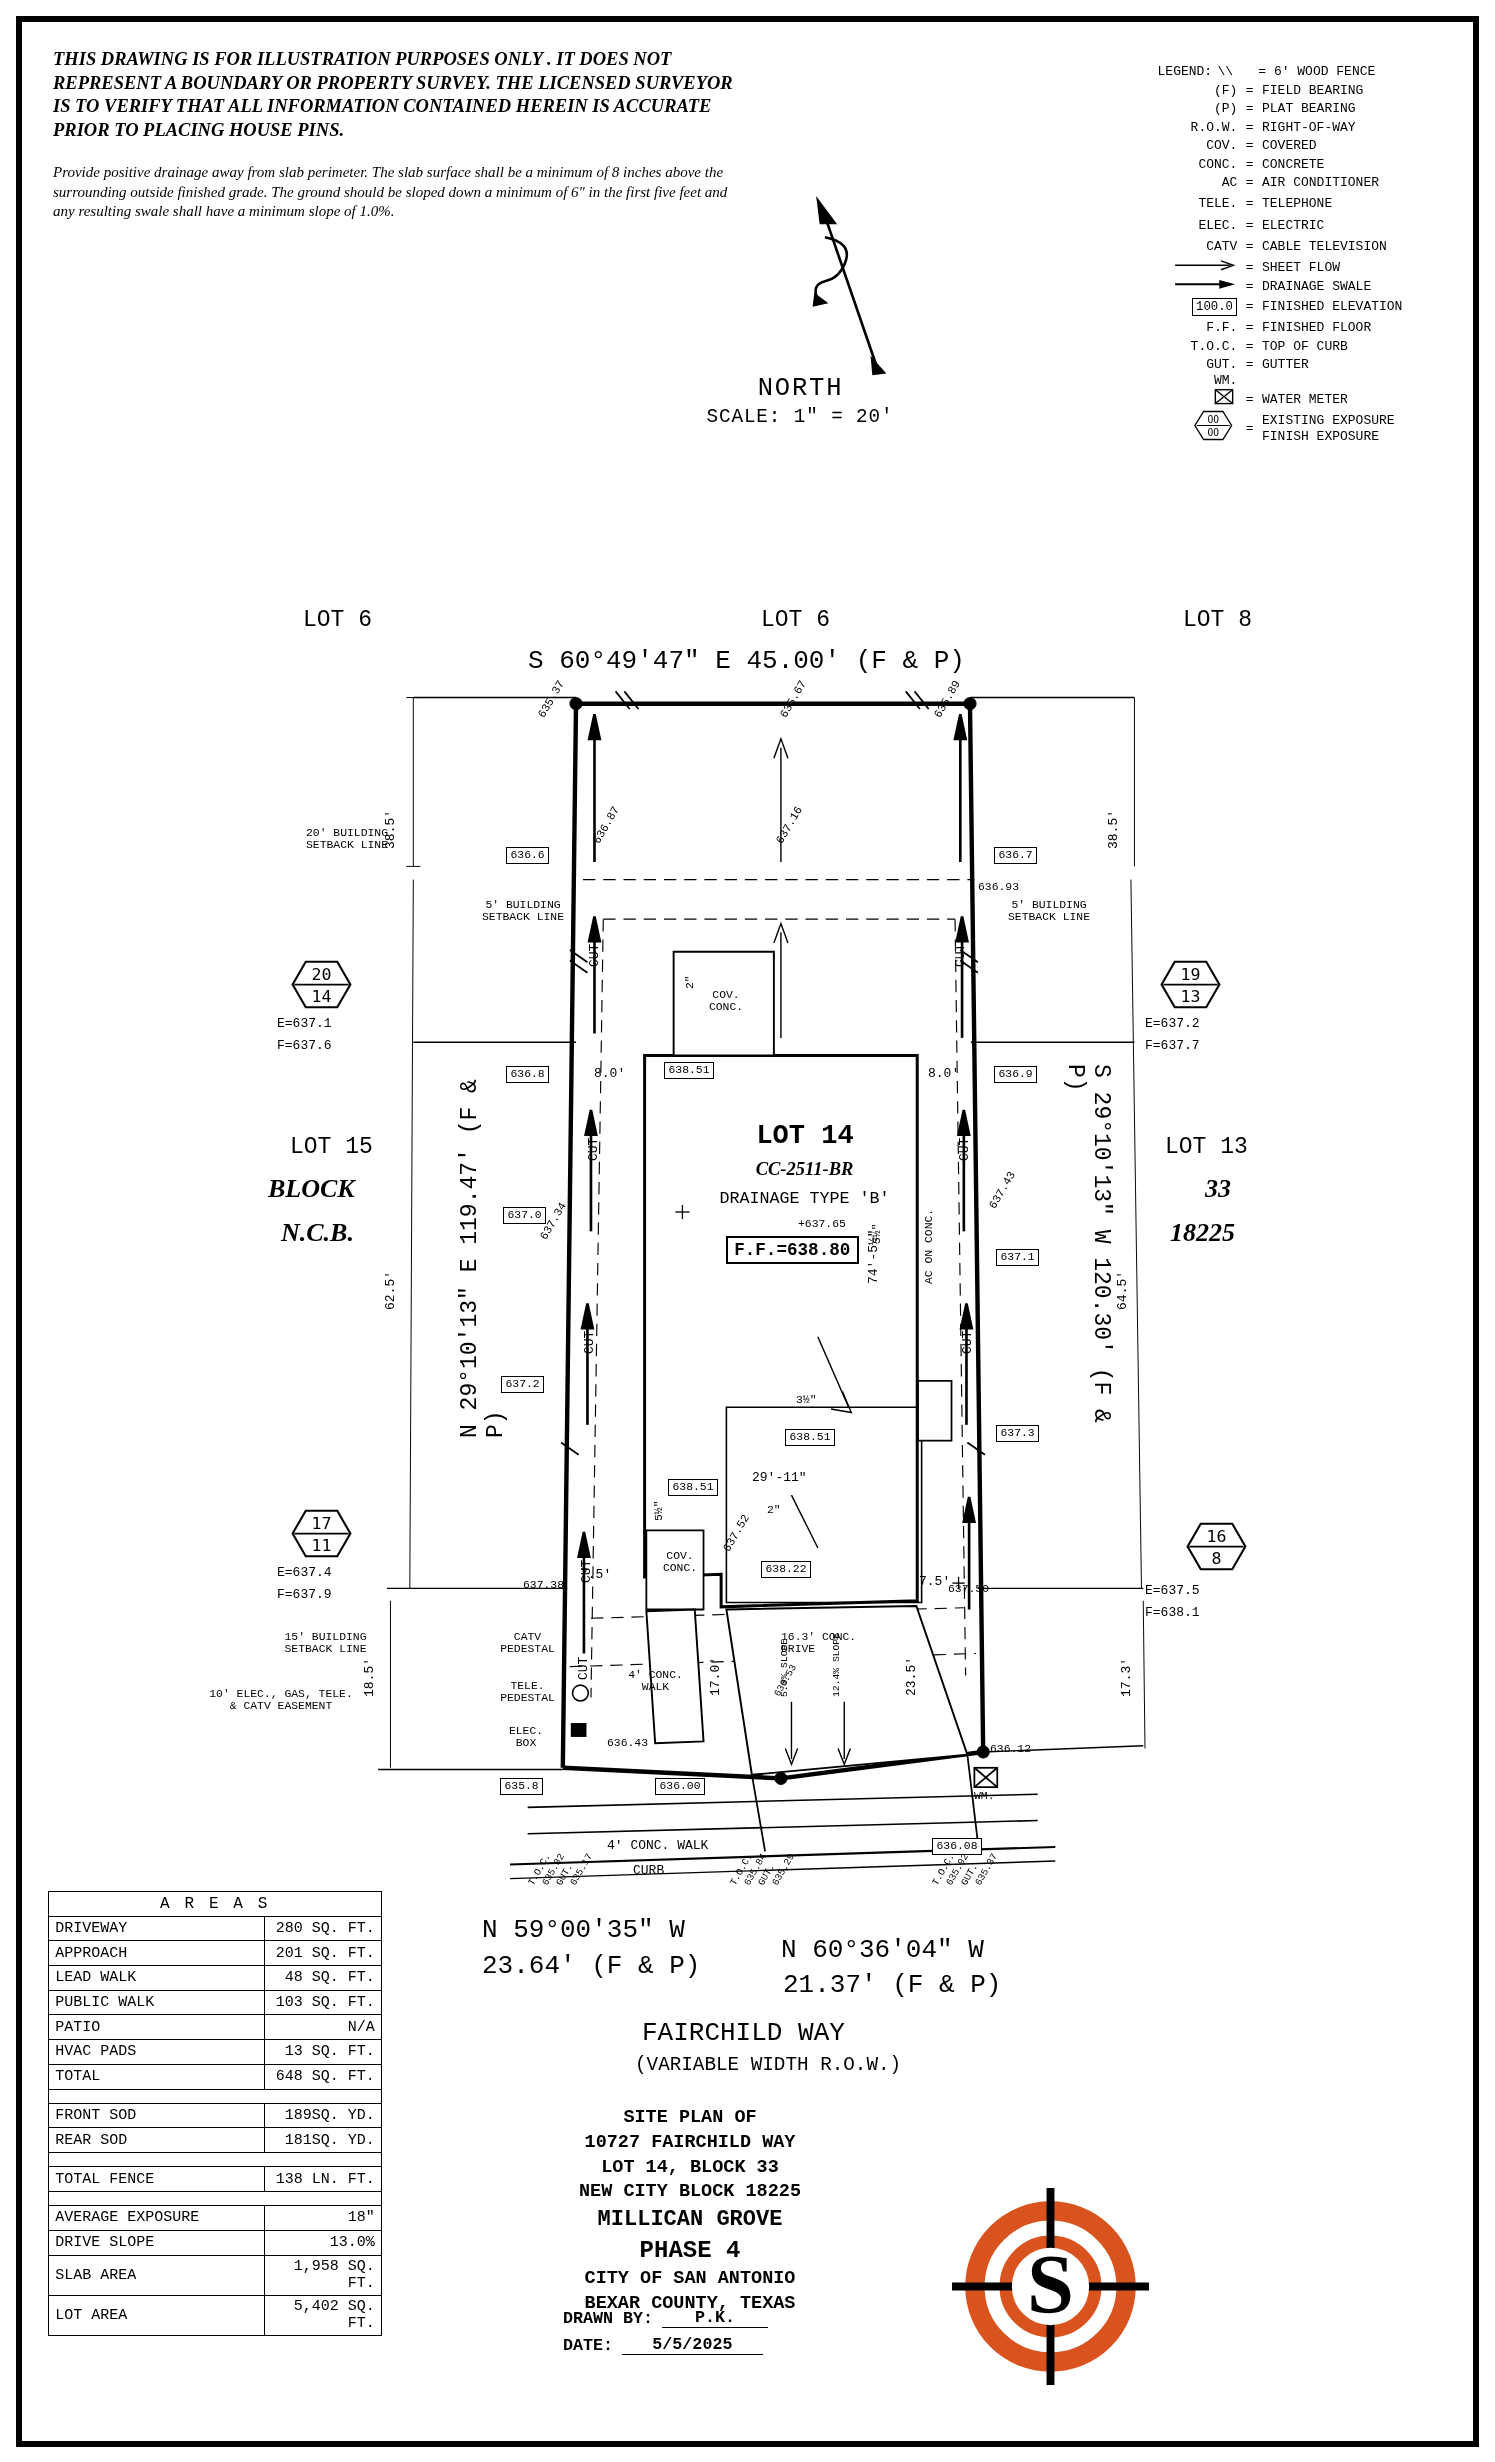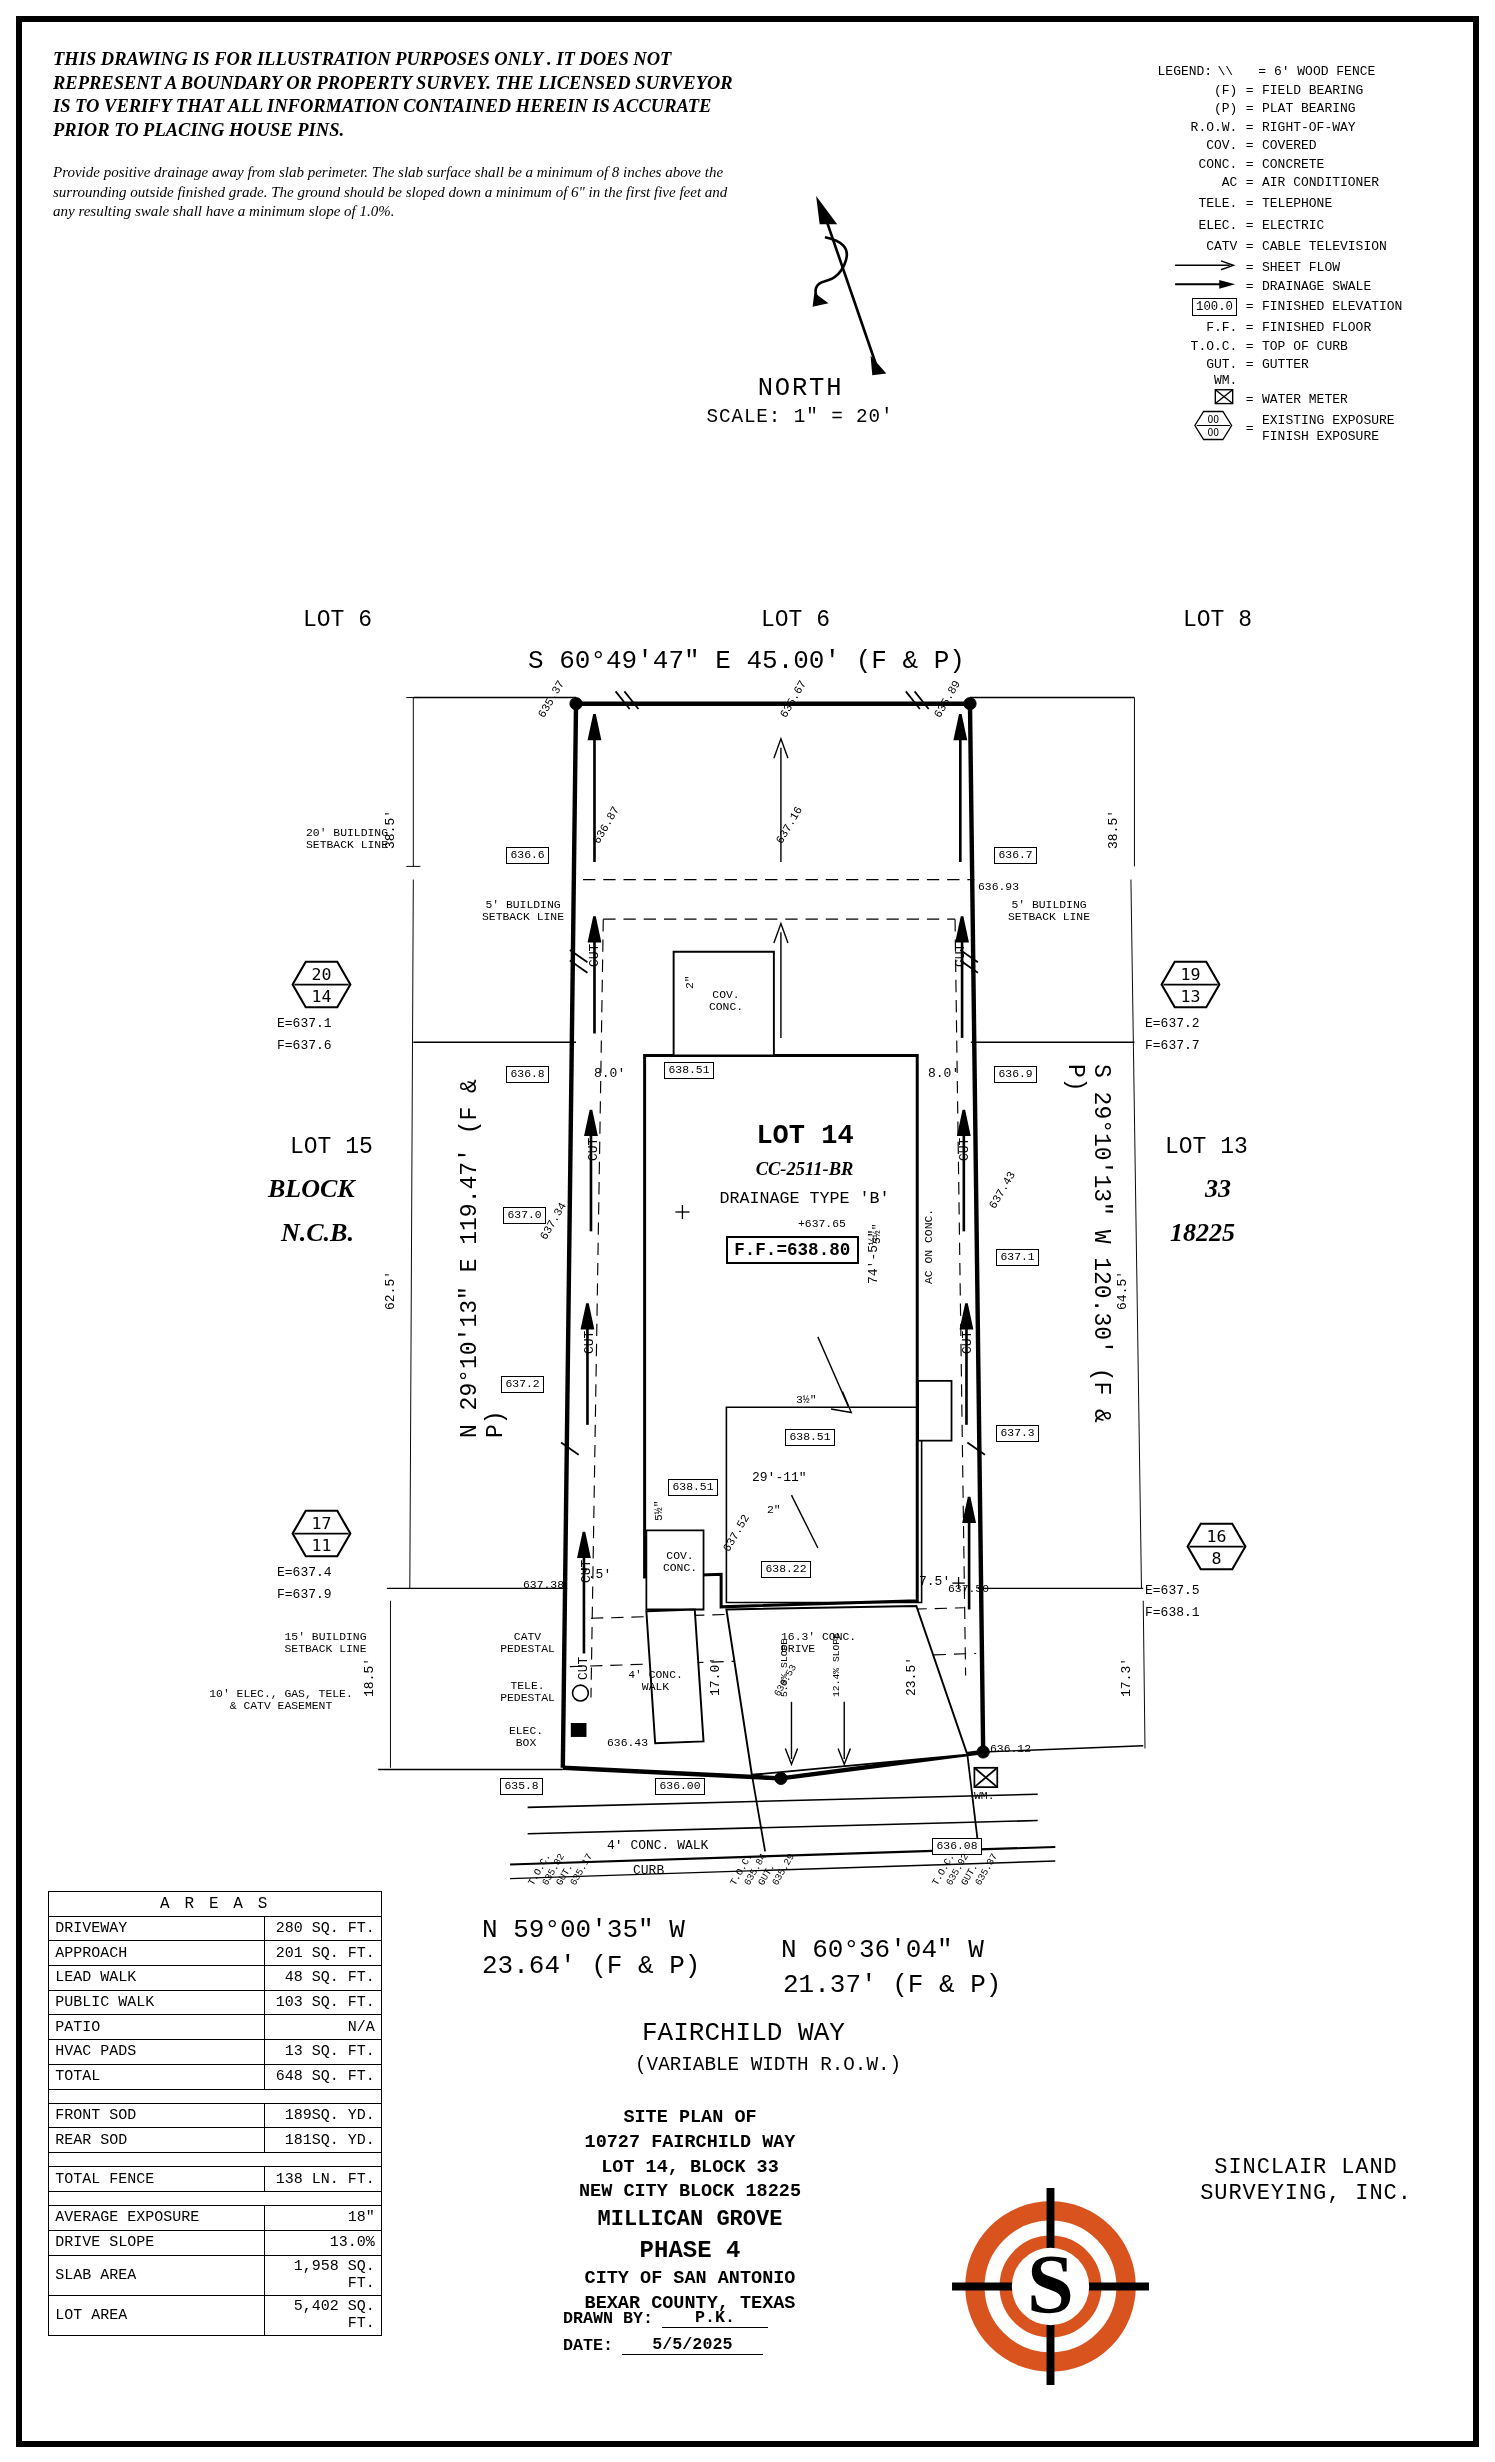--- a/index.html
+++ b/index.html
@@ -652,18 +652,14 @@
 
   <svg class="abs" style="left:945px;top:2181px;" width="211" height="211" viewBox="0 0 240 240">
     <circle cx="120" cy="120" r="86" fill="none" stroke="#d9531e" stroke-width="22"></circle>
     <circle cx="120" cy="120" r="50" fill="none" stroke="#d9531e" stroke-width="16"></circle>
     <line x1="120" y1="8" x2="120" y2="232" stroke="#000" stroke-width="9"></line>
     <line x1="8" y1="120" x2="232" y2="120" stroke="#000" stroke-width="9"></line>
     <circle cx="120" cy="120" r="44" fill="#fff"></circle>
     <text x="120" y="150" font-size="96" font-weight="bold" text-anchor="middle" fill="#000" font-family="serif">S</text>
   </svg>
 
-  <div class="abs compname">
-    <div>SINCLAIR LAND</div>
-    <div>SURVEYING, INC.</div>
-  </div>
 </div>
 
 
 </body></html>

